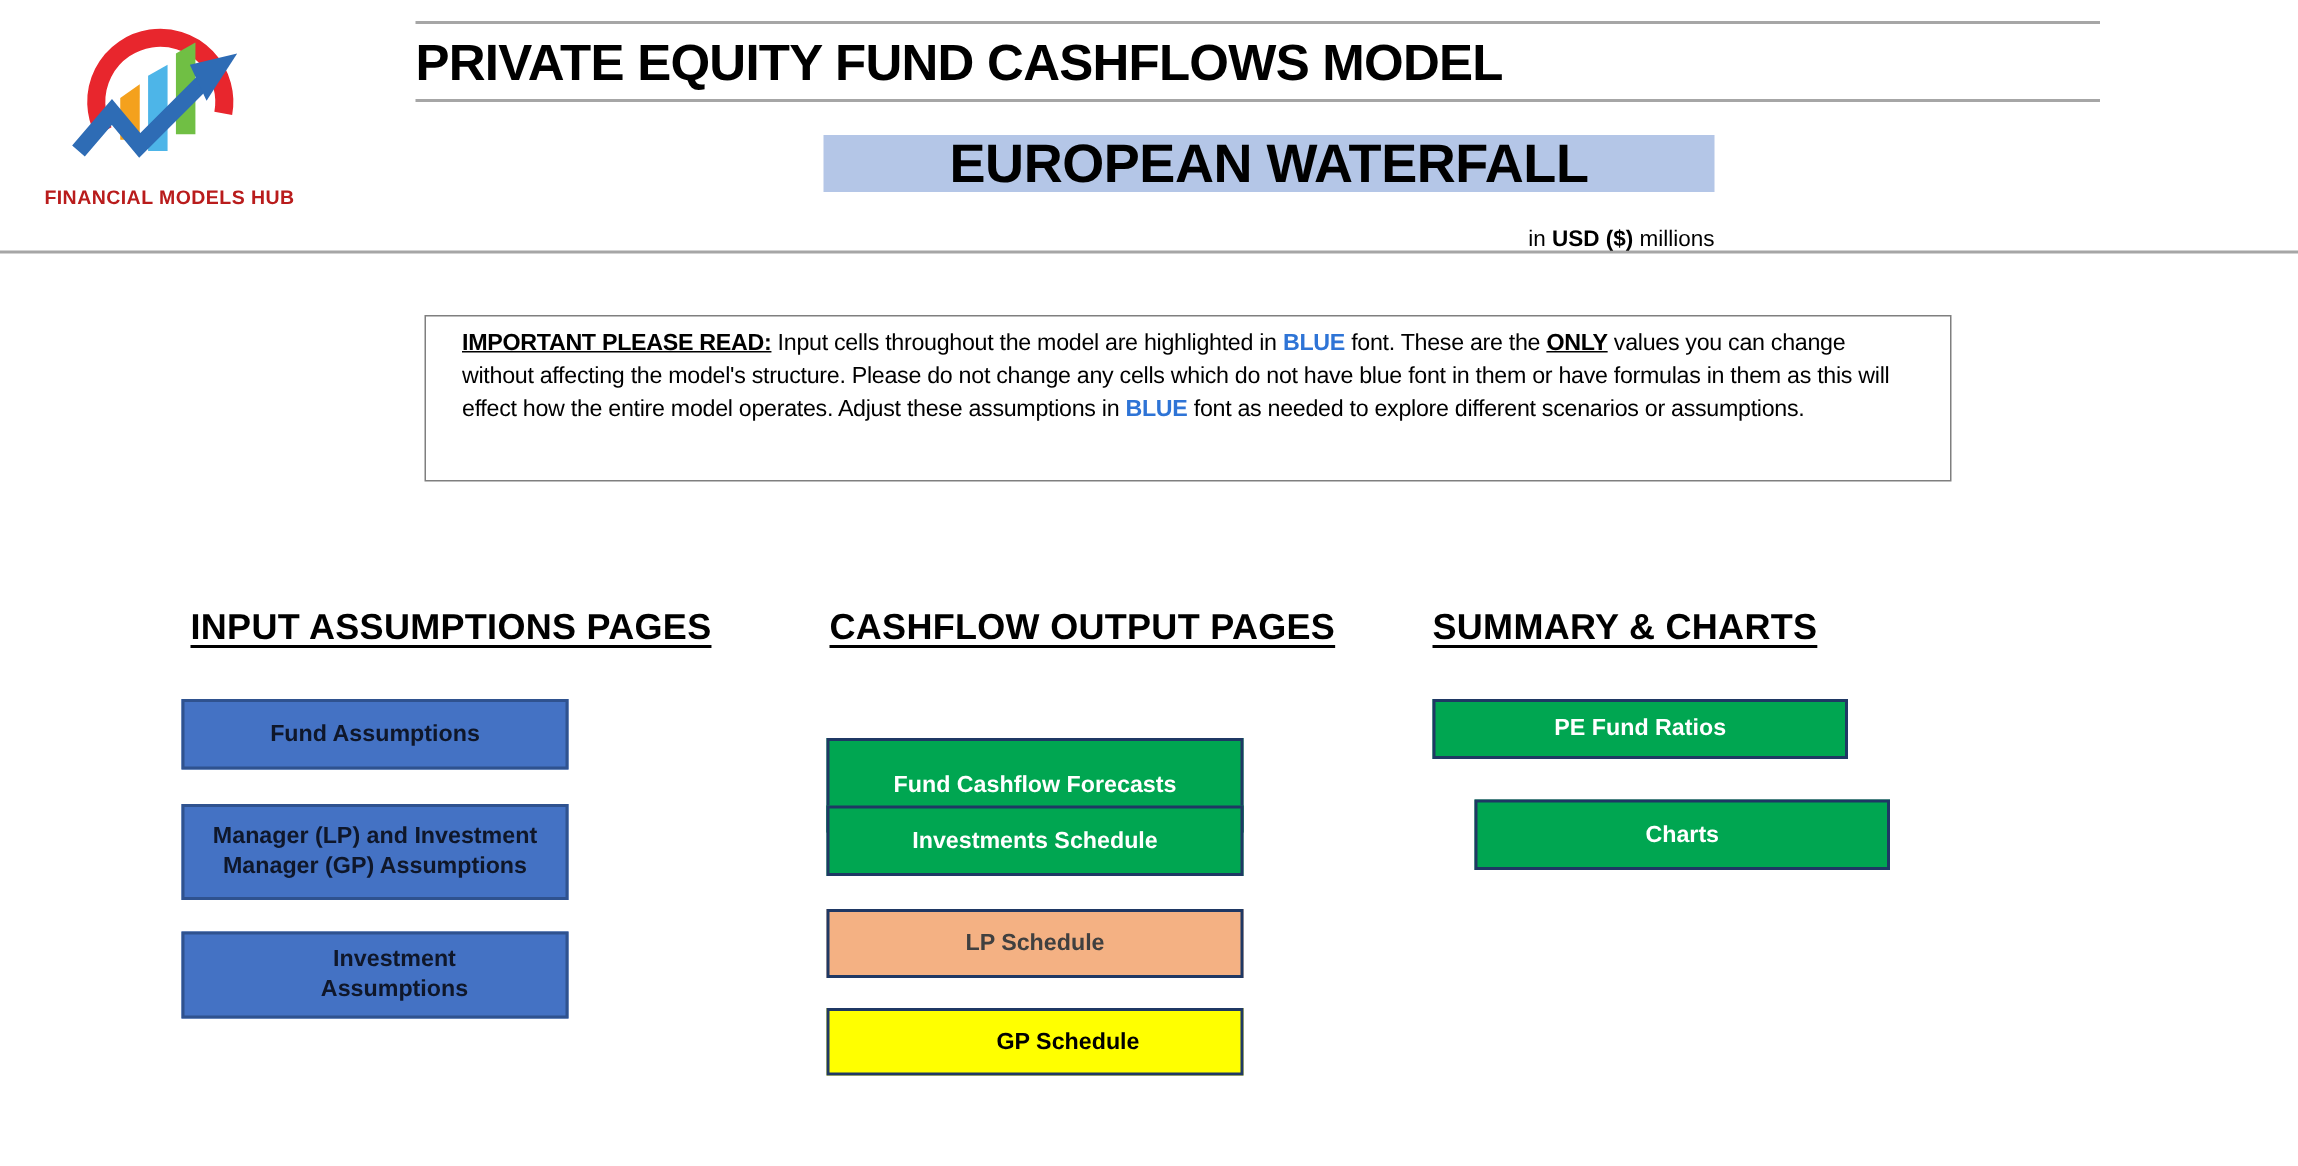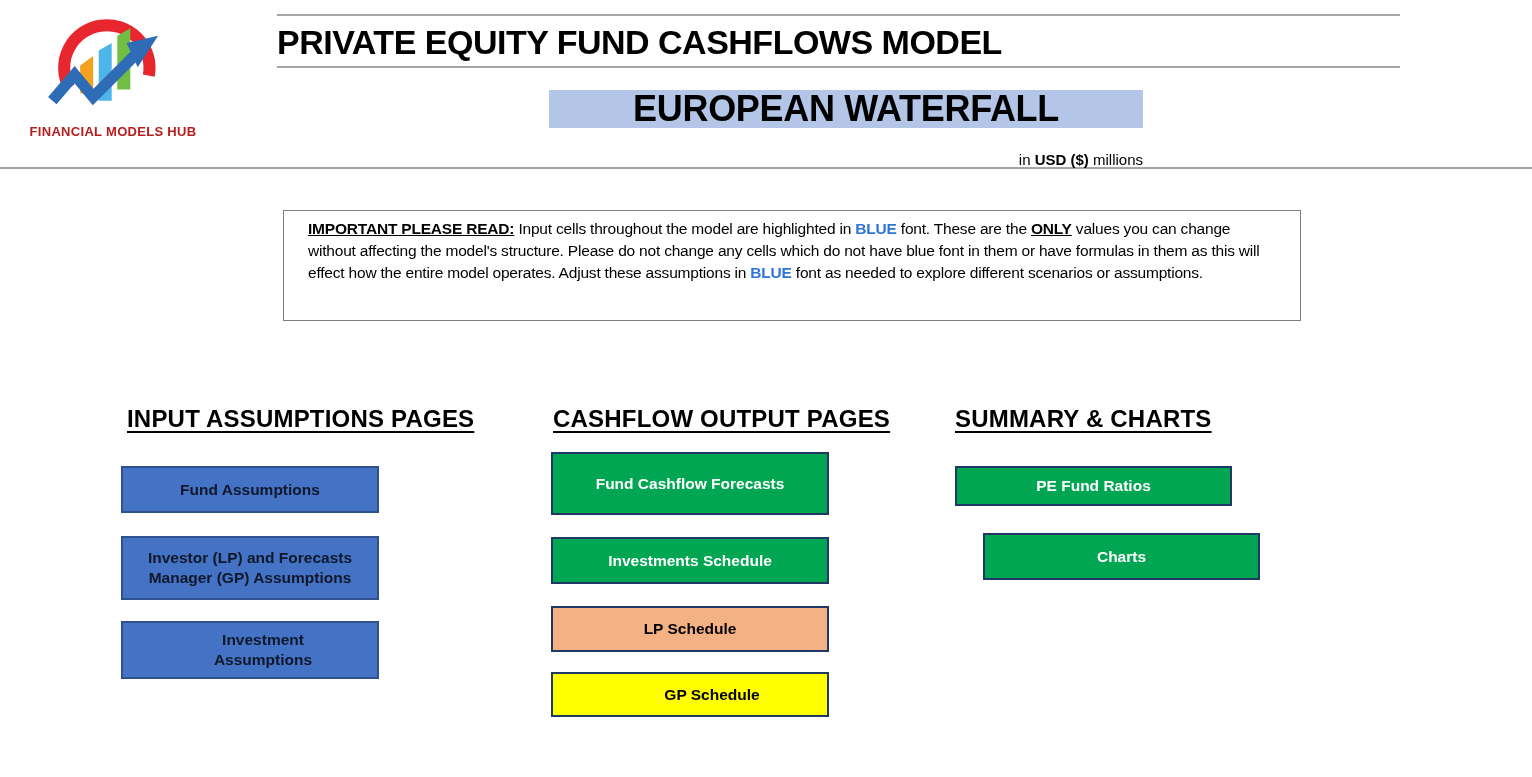--- a/index.html
+++ b/index.html
@@ -68,29 +68,29 @@
 
   
   .nav-btn {
     position: absolute; box-sizing: border-box;
     display: flex; align-items: center; justify-content: center;
     text-align: center; font-weight: bold; font-size: 15.5px;
     line-height: 20px; white-space: pre-line; cursor: pointer;
   }
   .btn-blue   { background: #4472c4; border: 2px solid #2f528f; color: #0f172a; }
   .btn-green  { background: #00a651; border: 2px solid #1f3864; color: #ffffff; }
-  .btn-orange { background: #f4b183; border: 2px solid #1f3864; color: #000000; }
+  .btn-orange { background: #f4b183; border: 2px solid #1f3864; color: #404040; }
   .btn-yellow { background: #ffff00; border: 2px solid #1f3864; color: #000000; padding-left: 44px; }
 
   
   #btn-fund-assumptions        { left: 121px; top: 466px; width: 258px; height: 47px; }
   #btn-investor-gp-assumptions { left: 121px; top: 536px; width: 258px; height: 64px; }
   #btn-investment-assumptions  { left: 121px; top: 621px; width: 258px; height: 58px; padding-left: 26px; }
   
-  #btn-fund-cashflow-forecasts { left: 551px; top: 452px; width: 278px; height: 63px; }
+  #btn-fund-cashflow-forecasts { left: 551px; top: 492px; width: 278px; height: 63px; }
   #btn-investments-schedule    { left: 551px; top: 537px; width: 278px; height: 47px; }
   #btn-lp-schedule             { left: 551px; top: 606px; width: 278px; height: 46px; }
   #btn-gp-schedule             { left: 551px; top: 672px; width: 278px; height: 45px; }
   
   #btn-pe-fund-ratios          { left: 955px; top: 466px; width: 277px; height: 40px; }
   #btn-charts                  { left: 983px; top: 533px; width: 277px; height: 47px; }
 </style>
 </head>
 <body>
 
@@ -116,21 +116,21 @@
   </div>
   <div id="units-line"><span>in </span><span class="b">USD ($)</span><span> millions</span></div>
 
   <div id="notice-box"><span class="seg-bold-u">IMPORTANT PLEASE READ:</span><span> Input cells throughout the model are highlighted in </span><span class="seg-blue">BLUE</span><span> font. These are the </span><span class="seg-bold-u">ONLY</span><span> values you can change without affecting the model's structure. Please do not change any cells which do not have blue font in them or have formulas in them as this will effect how the entire model operates. Adjust these assumptions in </span><span class="seg-blue">BLUE</span><span> font as needed to explore different scenarios or assumptions.</span></div>
 
   <div class="section-heading" id="heading-input">INPUT ASSUMPTIONS PAGES</div>
   <div class="section-heading" id="heading-output">CASHFLOW OUTPUT PAGES</div>
   <div class="section-heading" id="heading-summary">SUMMARY &amp; CHARTS</div>
 
   <div class="nav-btn btn-blue" id="btn-fund-assumptions" role="button">Fund Assumptions</div>
-  <div class="nav-btn btn-blue" id="btn-investor-gp-assumptions" role="button">Investor (LP) and Forecasts
+  <div class="nav-btn btn-blue" id="btn-investor-gp-assumptions" role="button">Manager (LP) and Investment
 Manager (GP) Assumptions</div>
   <div class="nav-btn btn-blue" id="btn-investment-assumptions" role="button">Investment
 Assumptions</div>
 
   <div class="nav-btn btn-green" id="btn-fund-cashflow-forecasts" role="button">Fund Cashflow Forecasts</div>
   <div class="nav-btn btn-green" id="btn-investments-schedule" role="button">Investments Schedule</div>
   <div class="nav-btn btn-orange" id="btn-lp-schedule" role="button">LP Schedule</div>
   <div class="nav-btn btn-yellow" id="btn-gp-schedule" role="button">GP Schedule</div>
 
   <div class="nav-btn btn-green" id="btn-pe-fund-ratios" role="button">PE Fund Ratios</div>

